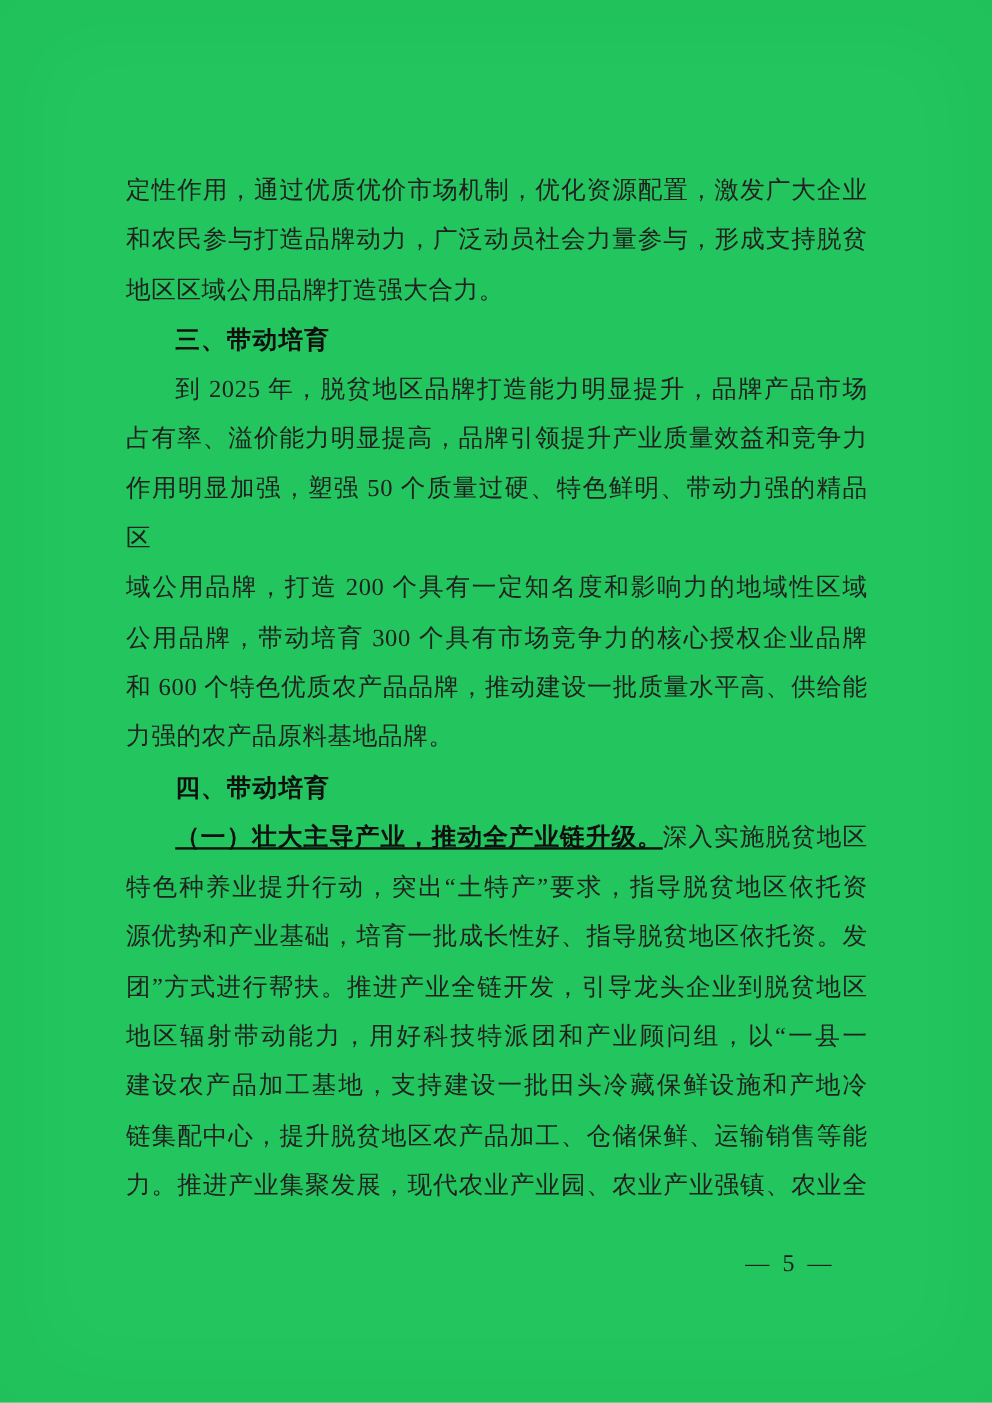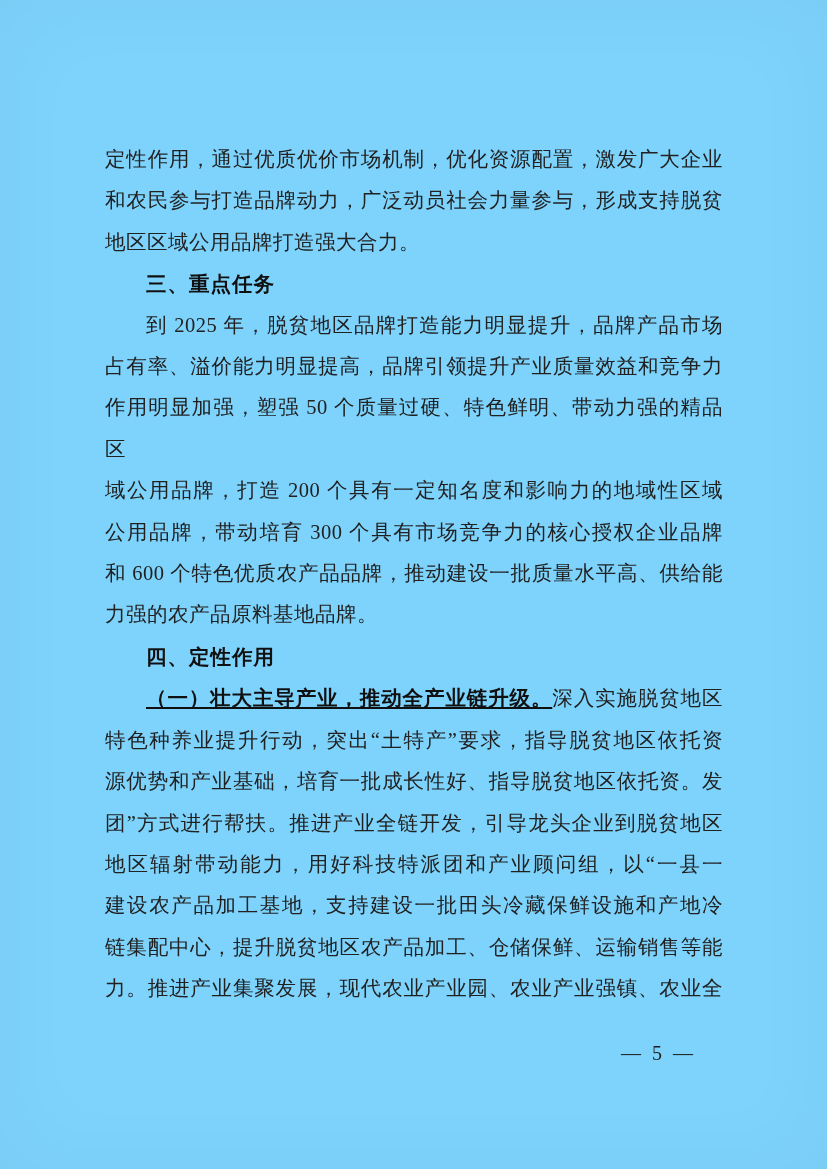--- a/index.html
+++ b/index.html
@@ -5,21 +5,21 @@
   html, body {
     margin: 0;
     padding: 0;
     background: #e8e8e6;
   }
   .page {
     position: relative;
     width: 827px;
     height: 1169px;
     margin: 0 auto;
-    background: #7dd3fc;
+    background: #22c55e;
     box-shadow: inset 0 0 90px rgba(0,0,0,0.035);
     overflow: hidden;
   }
   .text-block {
     position: absolute;
     left: 105px;
     top: 139px;
     width: 618px;
     font-family: "Liberation Serif", "DejaVu Serif", serif;
     font-size: 20.5px;
@@ -64,31 +64,31 @@
 </head>
 <body>
 
 <div class="page">
   <div class="text-block">
 
     <div class="tline">定性作用，通过优质优价市场机制，优化资源配置，激发广大企业</div>
     <div class="tline">和农民参与打造品牌动力，广泛动员社会力量参与，形成支持脱贫</div>
     <div class="tline short">地区区域公用品牌打造强大合力。</div>
 
-    <div class="tline short indent heading">三、重点任务</div>
+    <div class="tline short indent heading">三、带动培育</div>
 
     <div class="tline indent">到 2025 年，脱贫地区品牌打造能力明显提升，品牌产品市场</div>
     <div class="tline">占有率、溢价能力明显提高，品牌引领提升产业质量效益和竞争力</div>
     <div class="tline">作用明显加强，塑强 50 个质量过硬、特色鲜明、带动力强的精品区</div>
     <div class="tline">域公用品牌，打造 200 个具有一定知名度和影响力的地域性区域</div>
     <div class="tline">公用品牌，带动培育 300 个具有市场竞争力的核心授权企业品牌</div>
     <div class="tline">和 600 个特色优质农产品品牌，推动建设一批质量水平高、供给能</div>
     <div class="tline short">力强的农产品原料基地品牌。</div>
 
-    <div class="tline short indent heading">四、定性作用</div>
+    <div class="tline short indent heading">四、带动培育</div>
 
     <div class="tline indent">
       <span class="bold-lead">（一）壮大主导产业，推动全产业链升级。</span><span>深入实施脱贫地区</span>
     </div>
     <div class="tline">特色种养业提升行动，突出“土特产”要求，指导脱贫地区依托资</div>
     <div class="tline">源优势和产业基础，培育一批成长性好、指导脱贫地区依托资。发</div>
     <div class="tline">团”方式进行帮扶。推进产业全链开发，引导龙头企业到脱贫地区</div>
     <div class="tline">地区辐射带动能力，用好科技特派团和产业顾问组，以“一县一</div>
     <div class="tline">建设农产品加工基地，支持建设一批田头冷藏保鲜设施和产地冷</div>
     <div class="tline">链集配中心，提升脱贫地区农产品加工、仓储保鲜、运输销售等能</div>

